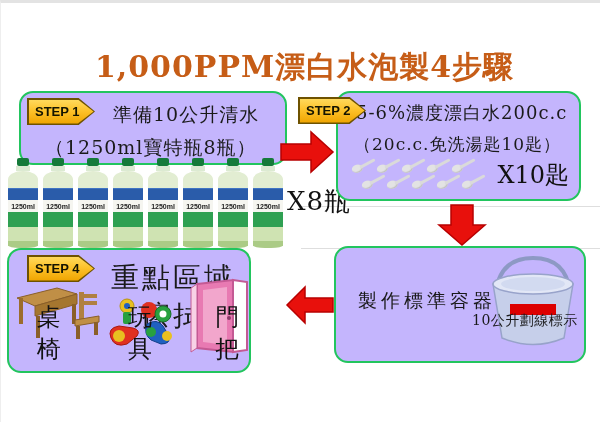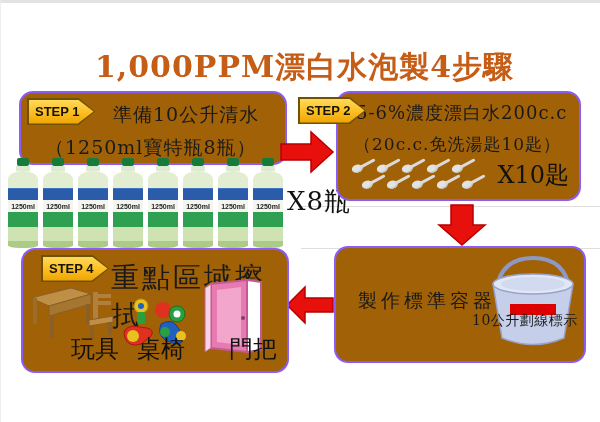--- a/index.html
+++ b/index.html
@@ -8,26 +8,26 @@
     position:relative; width:600px; height:422px; background:#ffffff;
     border-top:3px solid #e3e3e3; border-left:1px solid #eeeeee; overflow:hidden;
   }
   .title {
     position:absolute; left:0; top:44px; width:100%; text-align:center;
     font-size:30px; font-weight:bold; color:#c65d17; letter-spacing:1px;
     font-family:"DejaVu Serif", serif;
     padding-left:8px;
   }
   .stepbox {
-    position:absolute; background:#a16207; border:2px solid #8b5cf6; border-radius:14px;text-decoration:underline;
+    position:absolute; background:#c4b5fd; border:2px solid #22c55e; border-radius:14px;text-decoration:underline;
   }
   .box1 { left:18px; top:88px;  width:268px; height:74px; }
   .box2 { left:335px; top:88px; width:245px; height:110px; }
   .box3 { left:333px; top:243px; width:252px; height:117px; }
-  .box4 { left:20px; top:245px; width:268px; height:125px; }
+  .box4 { left:6px; top:245px; width:244px; height:125px;text-align:center; }
 
   
   .badge { position:absolute; width:68px; height:27px; z-index:5; }
   .badge .bg, .badge .fg { position:absolute; clip-path:polygon(0 0,76% 0,100% 50%,76% 100%,0 100%); }
   .badge .bg { inset:0; background:#6e5200; }
   .badge .fg { inset:1.5px; background:linear-gradient(180deg,#ffd95c 0%,#fdc22a 45%,#efa400 100%); }
   .badge .label {
     position:absolute; inset:0; display:flex; align-items:center; padding-left:8px;
     font-family:"Liberation Sans", sans-serif; font-weight:bold; font-size:13px; color:#141400;
   }
@@ -309,19 +309,19 @@
 
     <svg class="art door-art" width="62" height="76" viewBox="0 0 62 76">
       <polygon points="44,2 58,4 58,72 44,74" fill="#ffffff" stroke="#c45a94" stroke-width="2"></polygon>
       <polygon points="8,6 44,2 44,74 8,70" fill="#e87ab2" stroke="#c45a94" stroke-width="2"></polygon>
       <polygon points="14,12 38,9 38,67 14,64" fill="#f2a6cc"></polygon>
       <circle cx="40" cy="40" r="2" fill="#8a3a68"></circle>
       <polygon points="2,10 8,6 8,70 2,74" fill="#f8d2e6" stroke="#c45a94" stroke-width="1"></polygon>
     </svg>
 
     <div class="b4-captions">
+      <span class="cjk cap-desk">桌椅</span>
       <span class="cjk cap-toys">玩具</span>
-      <span class="cjk cap-desk">桌椅</span>
       <span class="cjk cap-door">門把</span>
     </div>
   </div>
 
 </div>
 
 </body></html>

